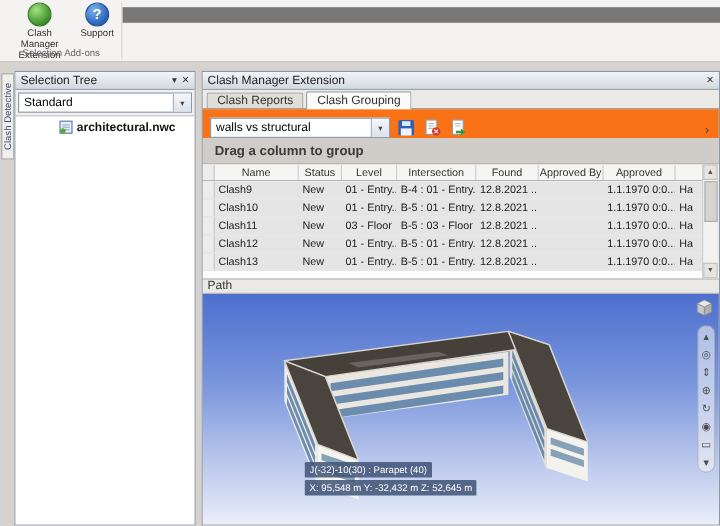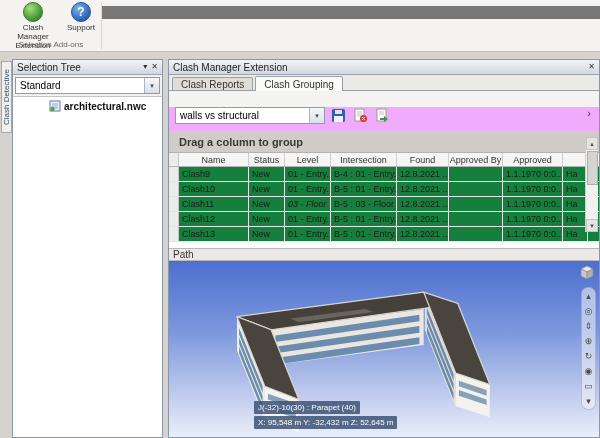--- a/index.html
+++ b/index.html
@@ -37,31 +37,31 @@
                   display:flex; align-items:center; justify-content:center; font-size:7px; color:#3a4a5a; }
   .tree-area { flex:1; background:#fff; border-top:1px solid #c6c4c0; overflow:hidden;padding-left:32px; }
   .tree-item { display:flex; align-items:center; gap:3px; padding:3px 4px; font-size:10px; font-weight:bold; color:#111; cursor:pointer; white-space:nowrap; }
 
   
   #main-panel { left:168px; top:59px; width:432px; height:379px; }
   .tabs-row { flex:0 0 16px; display:flex; align-items:flex-end; padding-left:3px; background:#eceae7; border-bottom:1px solid #9aa0a8; }
   .tab { font-size:10px; padding:0 8px; border:1px solid #9aa0a8; border-bottom:none; margin-right:2px; background:#e0ddd9;
          color:#333; border-radius:2px 2px 0 0; height:13px; display:flex; align-items:center; cursor:pointer; white-space:nowrap; }
   .tab.active { background:#fafaf8; position:relative; top:1px; height:15px; }
-  .toolbar { flex:0 0 24px; display:flex; align-items:flex-start; gap:5px; padding:0 6px; background:#f0abfc;margin-top:16px; }
+  .toolbar { flex:0 0 24px; display:flex; align-items:flex-end; gap:5px; padding:0 6px; background:#f97316; }
   .toolbar .combo { width:150px; }
   .tool-icon { width:17px; height:17px; display:flex; align-items:center; justify-content:center; cursor:pointer; }
   .chev { margin-left:auto; font-size:11px; color:#444; cursor:pointer; padding-right:2px; }
   .group-bar { flex:0 0 22px; background:#d0cdc8; border-bottom:1px solid #b5b2ad; display:flex; align-items:center;
                padding-left:10px; font-size:11px; font-weight:bold; color:#3a3a3a; }
   .thead { flex:0 0 14px; display:flex; background:#f5f5f3; border-bottom:1px solid #b5b5b5; overflow:hidden; }
   .th { font-size:9px; display:flex; align-items:center; justify-content:center; border-right:1px solid #d0d0d0;
         color:#333; overflow:hidden; white-space:nowrap; cursor:pointer; }
   .tbody { flex:0 0 75px; background:#fff; overflow:hidden; }
-  .tr { display:flex; height:15px; border-bottom:1px solid #e6e6e6; background:#15803d; cursor:pointer; overflow:hidden;text-align:center; }
+  .tr { display:flex; height:15px; border-bottom:1px solid #e6e6e6; background:#e5e5e5; cursor:pointer; overflow:hidden;text-align:center; }
   .td { font-size:9px; display:flex; align-items:center; padding:0 3px; border-right:1px solid #e4e4e4;
         overflow:hidden; white-space:nowrap; color:#1a1a1a; }
   .sel { background:#ececea; border-right:1px solid #c8c8c8; }
   .table-filler { flex:0 0 6px; background:#fff; }
   .path-bar { flex:0 0 13px; background:#ebe9e6; border-top:1px solid #b8b8b8; border-bottom:1px solid #b8b8b8;
               display:flex; align-items:center; padding-left:4px; font-size:10px; color:#333; }
 
   
   .vscroll { position:absolute; right:1px; top:77px; width:13px; height:95px; background:#f2f1ef; border-left:1px solid #d0d0d0; }
   .sb-btn { height:13px; background:#e6e4e1; border:1px solid #c6c4c0; font-size:6px; display:flex; align-items:center;
@@ -217,21 +217,21 @@
           <div class="td" style="flex: 0 0 66px;">B-5 : 01 - Entry...</div>
           <div class="td" style="flex: 0 0 52px;">12.8.2021 ...</div>
           <div class="td" style="flex: 0 0 54px;"></div>
           <div class="td" style="flex: 0 0 60px;">1.1.1970 0:0...</div>
           <div class="td" style="flex: 0 0 25px;">Ha</div>
         </div>
         <div class="tr">
           <div class="td sel" style="flex: 0 0 10px;"></div>
           <div class="td" style="flex: 0 0 70px;">Clash11</div>
           <div class="td" style="flex: 0 0 36px;">New</div>
-          <div class="td" style="flex: 0 0 46px; font-style: italic;">03 - Floor</div>
+          <div class="td" style="flex: 0 0 46px;">03 - Floor</div>
           <div class="td" style="flex: 0 0 66px;">B-5 : 03 - Floor</div>
           <div class="td" style="flex: 0 0 52px;">12.8.2021 ...</div>
           <div class="td" style="flex: 0 0 54px;"></div>
           <div class="td" style="flex: 0 0 60px;">1.1.1970 0:0...</div>
           <div class="td" style="flex: 0 0 25px;">Ha</div>
         </div>
         <div class="tr">
           <div class="td sel" style="flex: 0 0 10px;"></div>
           <div class="td" style="flex: 0 0 70px;">Clash12</div>
           <div class="td" style="flex: 0 0 36px;">New</div>

